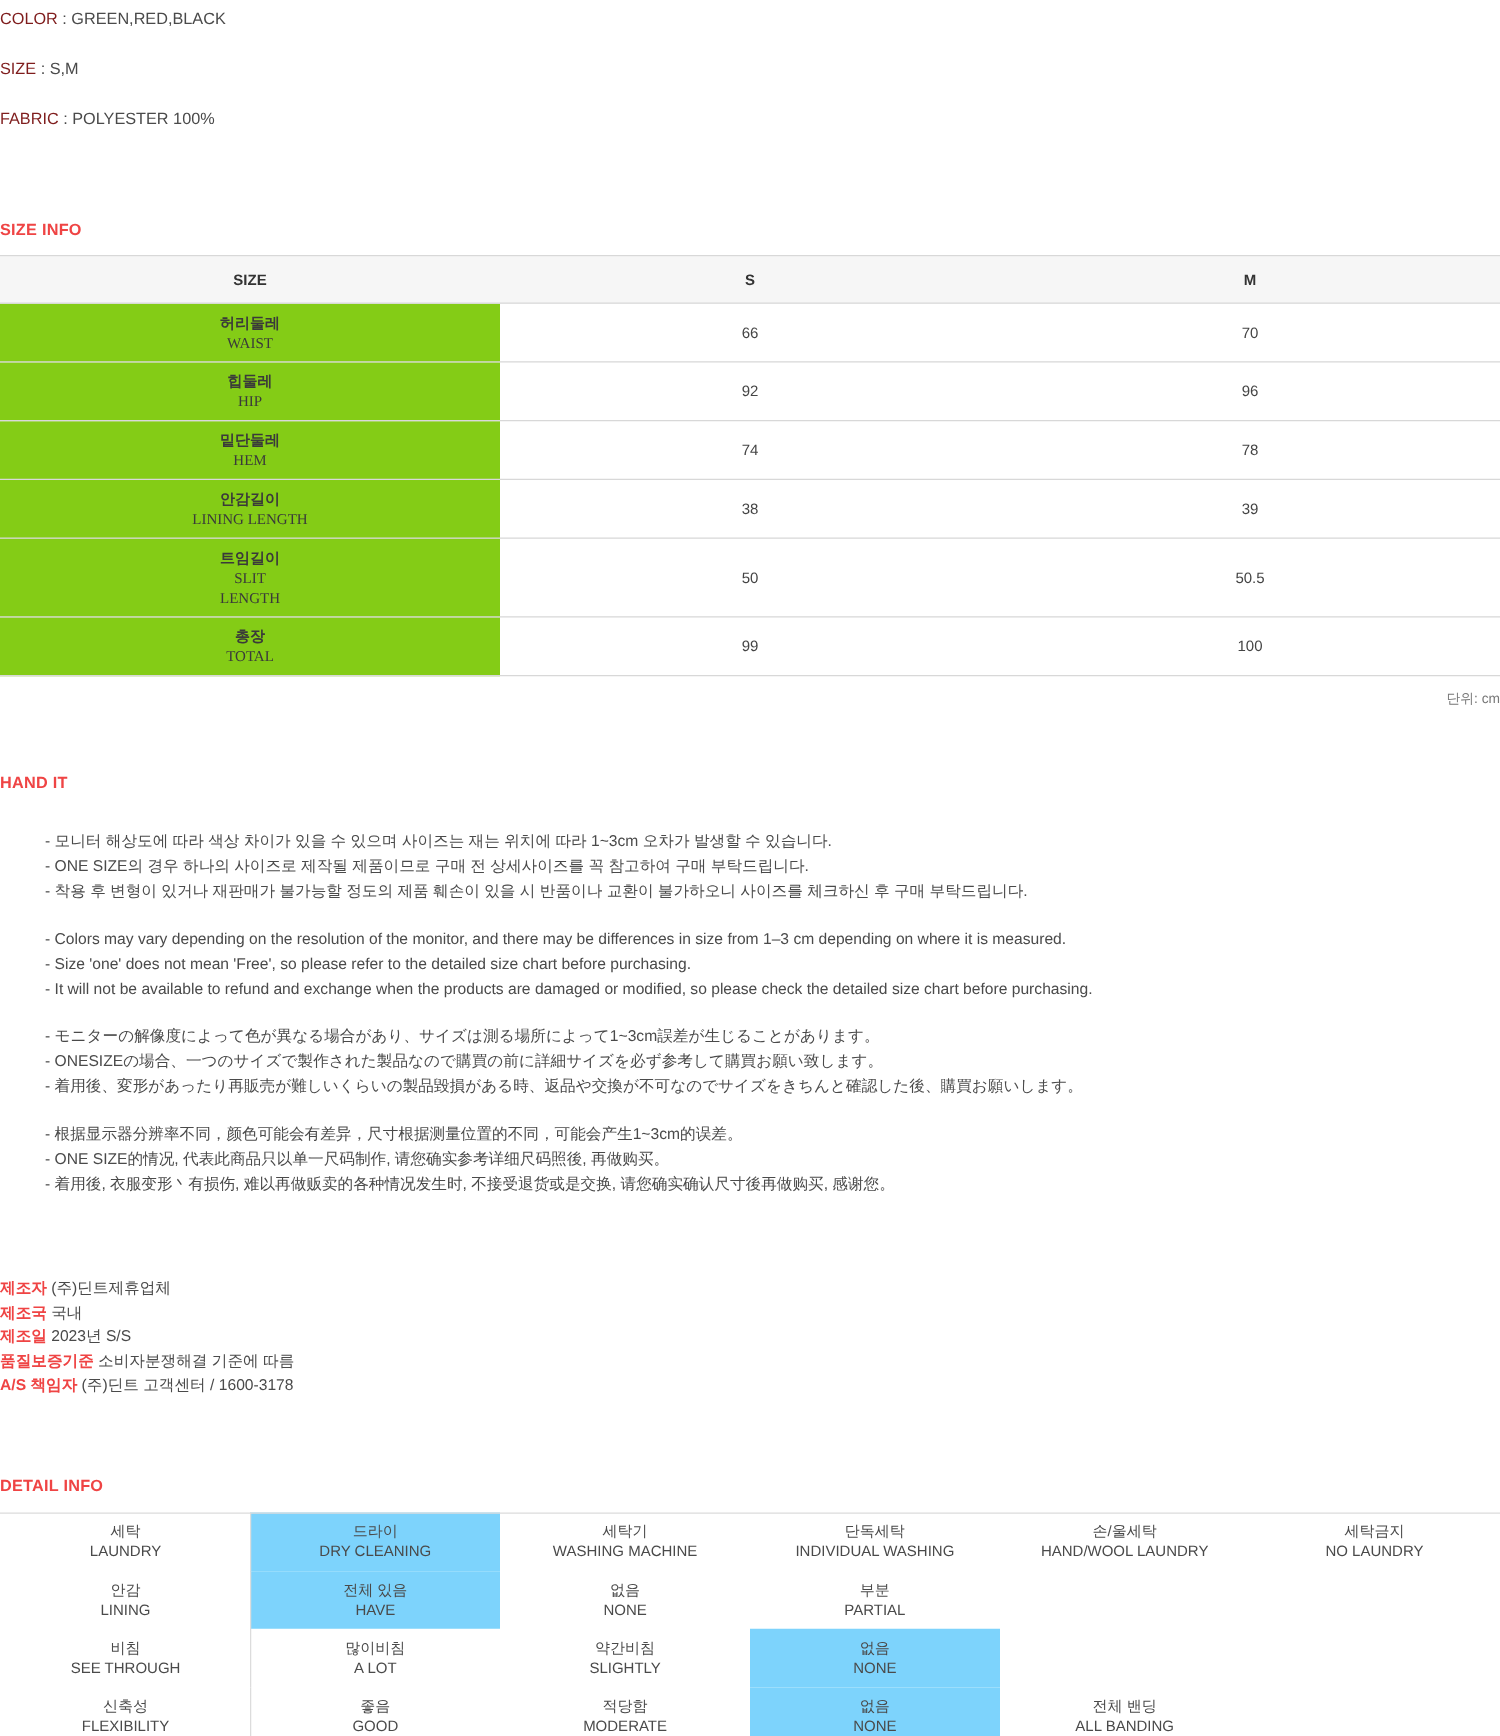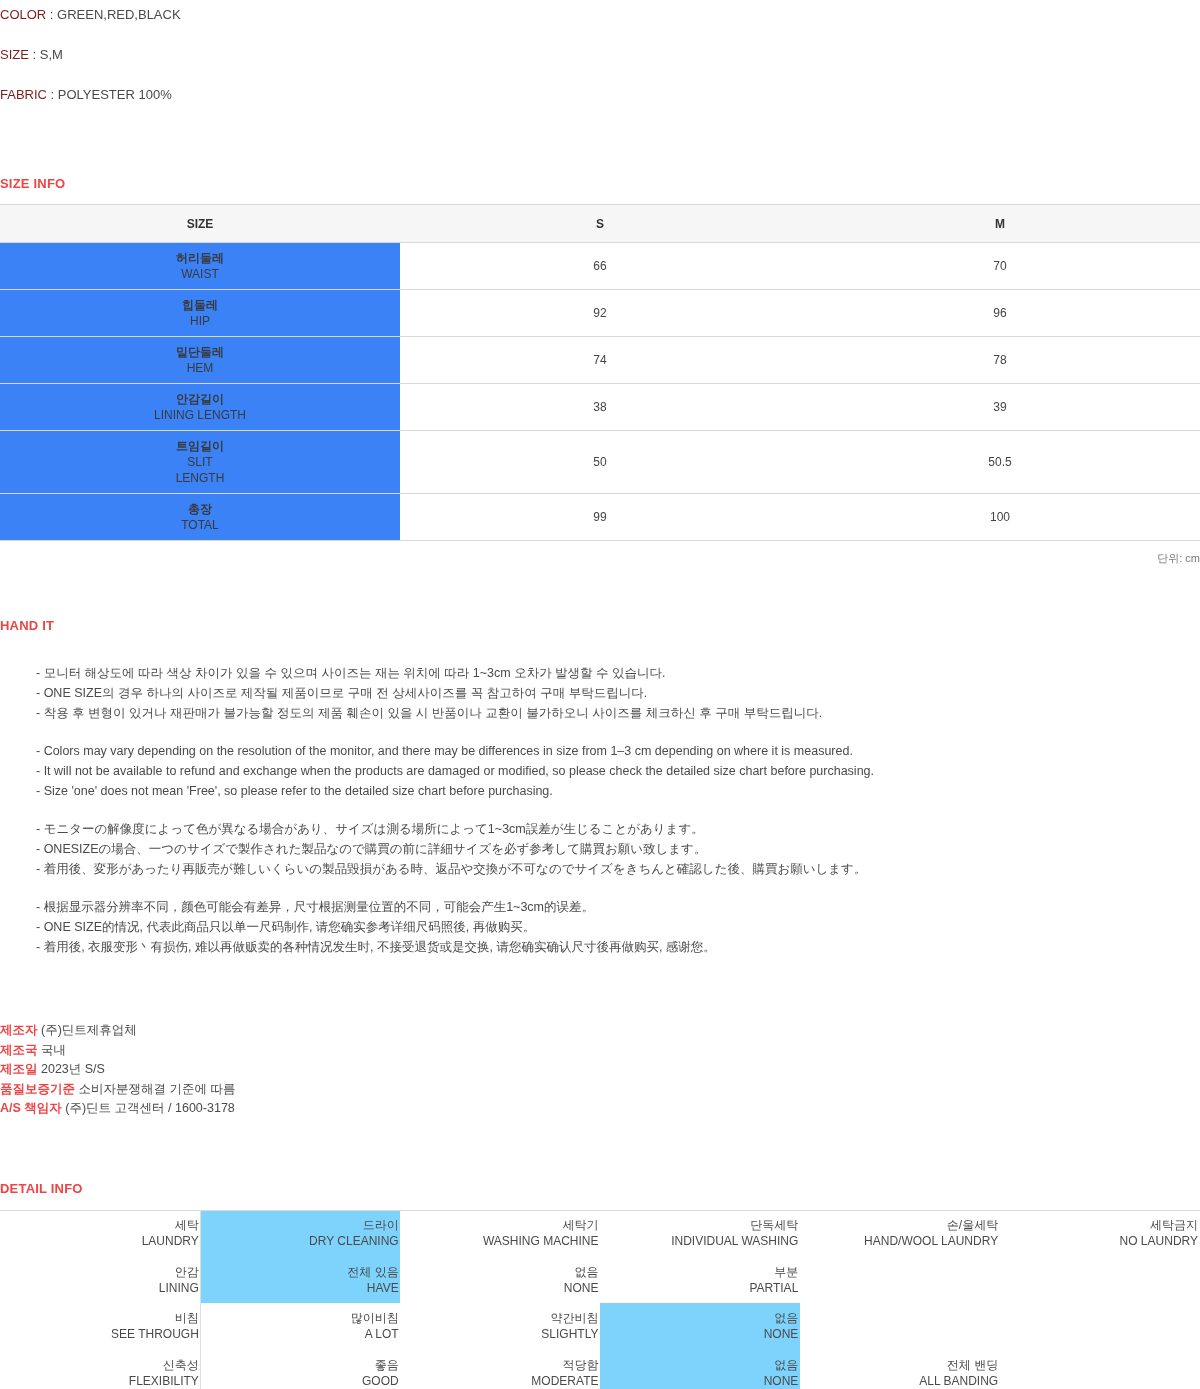--- a/index.html
+++ b/index.html
@@ -48,27 +48,27 @@
   table.size-table thead th {
     background: #f6f6f6;
     height: 38px;
     font-weight: bold;
     color: #333;
   }
   table.size-table thead th.col-name { width: 400px; }
   table.size-table thead th.col-s { width: 400px; }
   table.size-table thead th.col-m { width: 400px; }
   table.size-table tbody td.name-cell {
-    background: #3b82f6;
+    background: #84cc16;
     padding: 7px 0;
     line-height: 16px;
     color: #3a3a3a;
   }
   table.size-table tbody td.name-cell .kr { font-weight: bold; display: block; }
-  table.size-table tbody td.name-cell .en { display: block; }
+  table.size-table tbody td.name-cell .en { display: block; font-family: Liberation Serif, serif; }
   table.size-table tbody td.val-cell { padding: 7px 0; }
   .unit-note {
     text-align: right;
     font-size: 11px;
     color: #777;
     margin-top: 10px;
   }
 
   
   .mt-check-it { margin-top: 52px; margin-bottom: 30px; }
@@ -92,21 +92,21 @@
 
   
   .mt-detail-info { margin-top: 62px; margin-bottom: 14px; }
   table.detail-table {
     width: 1200px;
     border-collapse: collapse;
     table-layout: fixed;
     font-size: 12px;
   }
   table.detail-table td {
-    text-align: right;
+    text-align: center;
     vertical-align: middle;
     height: 46.5px;
     line-height: 16px;
     color: #4a4a4a;
     border: 1px solid transparent;
   }
   table.detail-table td .kr { display: block; }
   table.detail-table td .en { display: block; }
   td.cat { color: #555; }
   td.on { background: #7dd3fc; color: #3d3d3d; }
@@ -202,22 +202,22 @@
 
   <div class="section-title mt-check-it">HAND IT</div>
   <div id="notice-host">
       <div class="notice-group">
         <p class="notice-line">- 모니터 해상도에 따라 색상 차이가 있을 수 있으며 사이즈는 재는 위치에 따라 1~3cm 오차가 발생할 수 있습니다.</p>
         <p class="notice-line">- ONE SIZE의 경우 하나의 사이즈로 제작될 제품이므로 구매 전 상세사이즈를 꼭 참고하여 구매 부탁드립니다.</p>
         <p class="notice-line">- 착용 후 변형이 있거나 재판매가 불가능할 정도의 제품 훼손이 있을 시 반품이나 교환이 불가하오니 사이즈를 체크하신 후 구매 부탁드립니다.</p>
       </div>
       <div class="notice-group">
         <p class="notice-line">- Colors may vary depending on the resolution of the monitor, and there may be differences in size from 1–3 cm depending on where it is measured.</p>
+        <p class="notice-line">- Size 'one' does not mean 'Free', so please refer to the detailed size chart before purchasing.</p>
         <p class="notice-line">- It will not be available to refund and exchange when the products are damaged or modified, so please check the detailed size chart before purchasing.</p>
-        <p class="notice-line">- Size 'one' does not mean 'Free', so please refer to the detailed size chart before purchasing.</p>
       </div>
       <div class="notice-group">
         <p class="notice-line">- モニターの解像度によって色が異なる場合があり、サイズは測る場所によって1~3cm誤差が生じることがあります。</p>
         <p class="notice-line">- ONESIZEの場合、一つのサイズで製作された製品なので購買の前に詳細サイズを必ず参考して購買お願い致します。</p>
         <p class="notice-line">- 着用後、変形があったり再販売が難しいくらいの製品毀損がある時、返品や交換が不可なのでサイズをきちんと確認した後、購買お願いします。</p>
       </div>
       <div class="notice-group">
         <p class="notice-line">- 根据显示器分辨率不同，颜色可能会有差异，尺寸根据测量位置的不同，可能会产生1~3cm的误差。</p>
         <p class="notice-line">- ONE SIZE的情况, 代表此商品只以单一尺码制作, 请您确实参考详细尺码照後, 再做购买。</p>
         <p class="notice-line">- 着用後, 衣服变形丶有损伤, 难以再做贩卖的各种情况发生时, 不接受退货或是交换, 请您确实确认尺寸後再做购买, 感谢您。</p>

